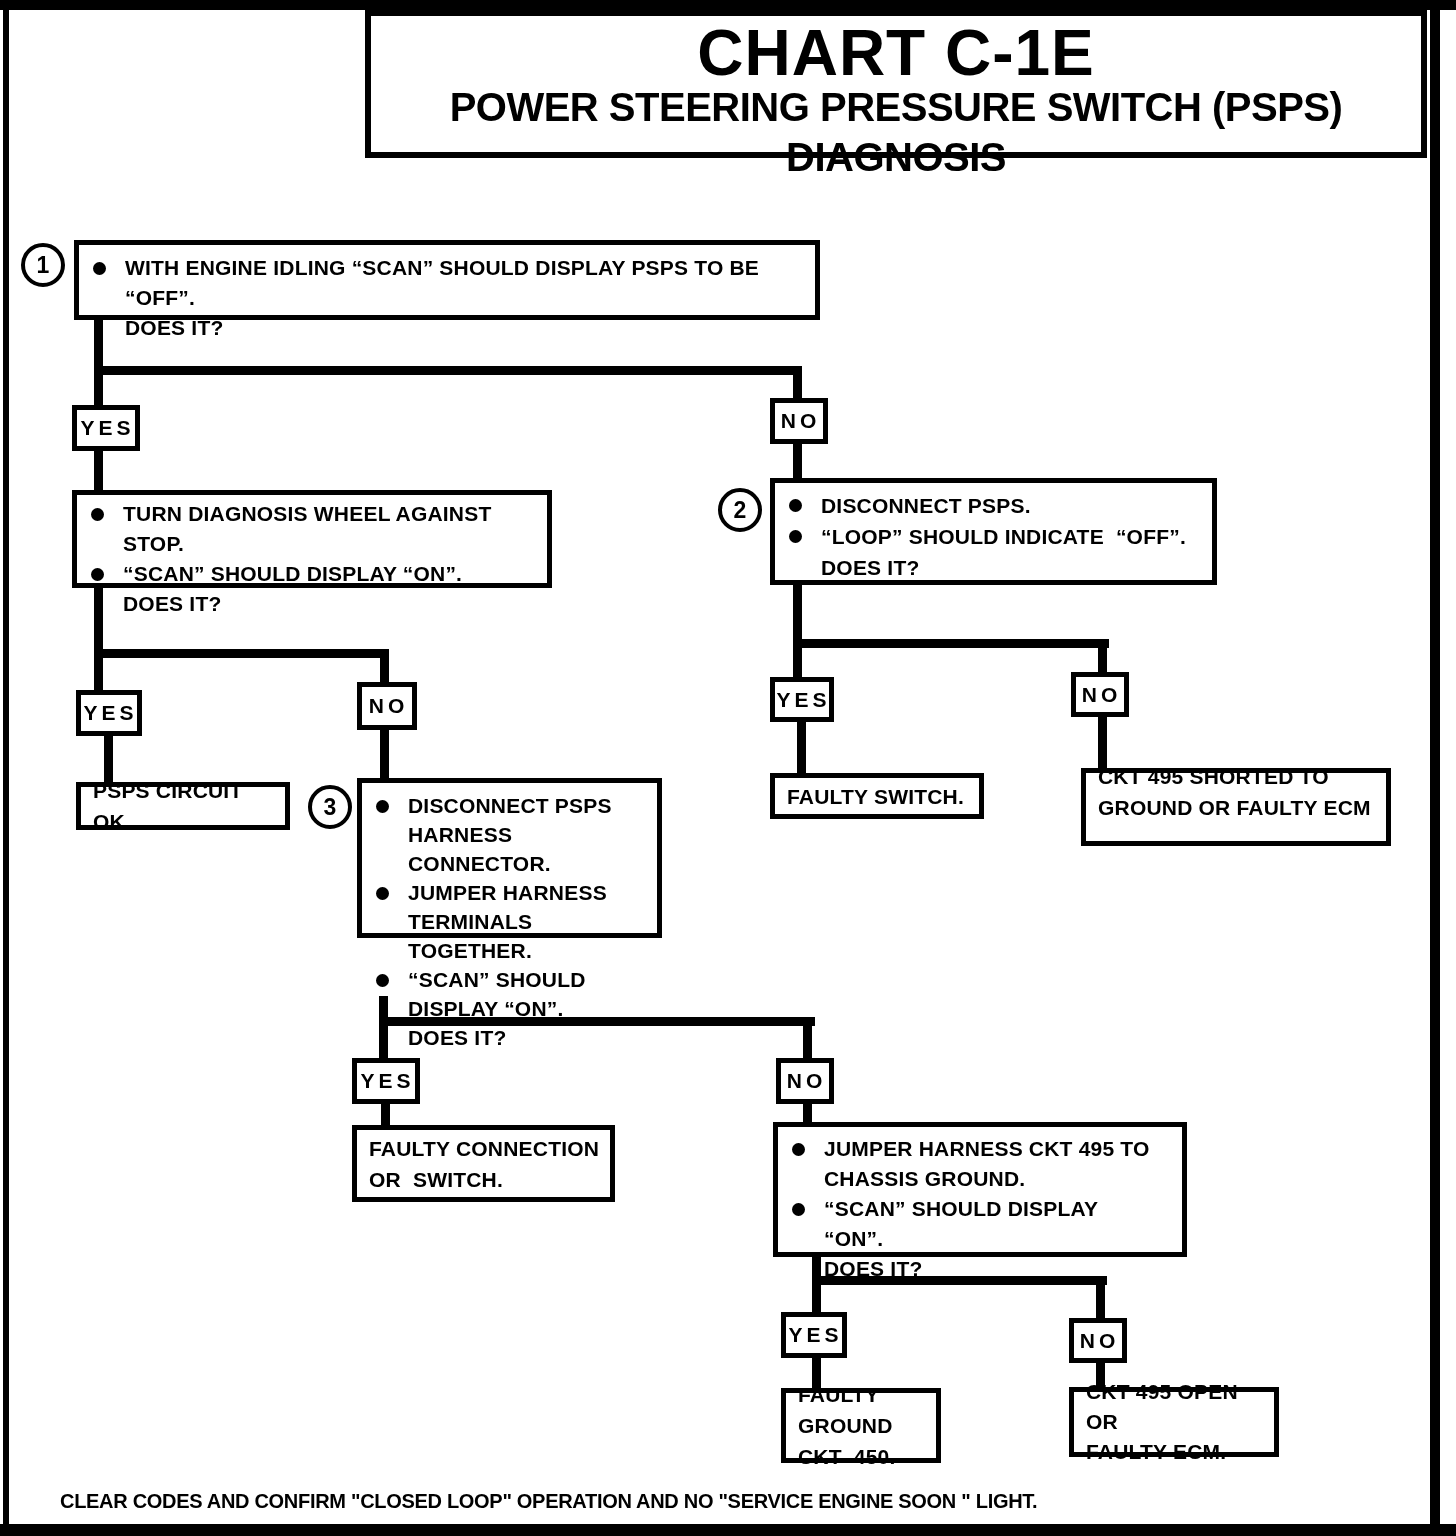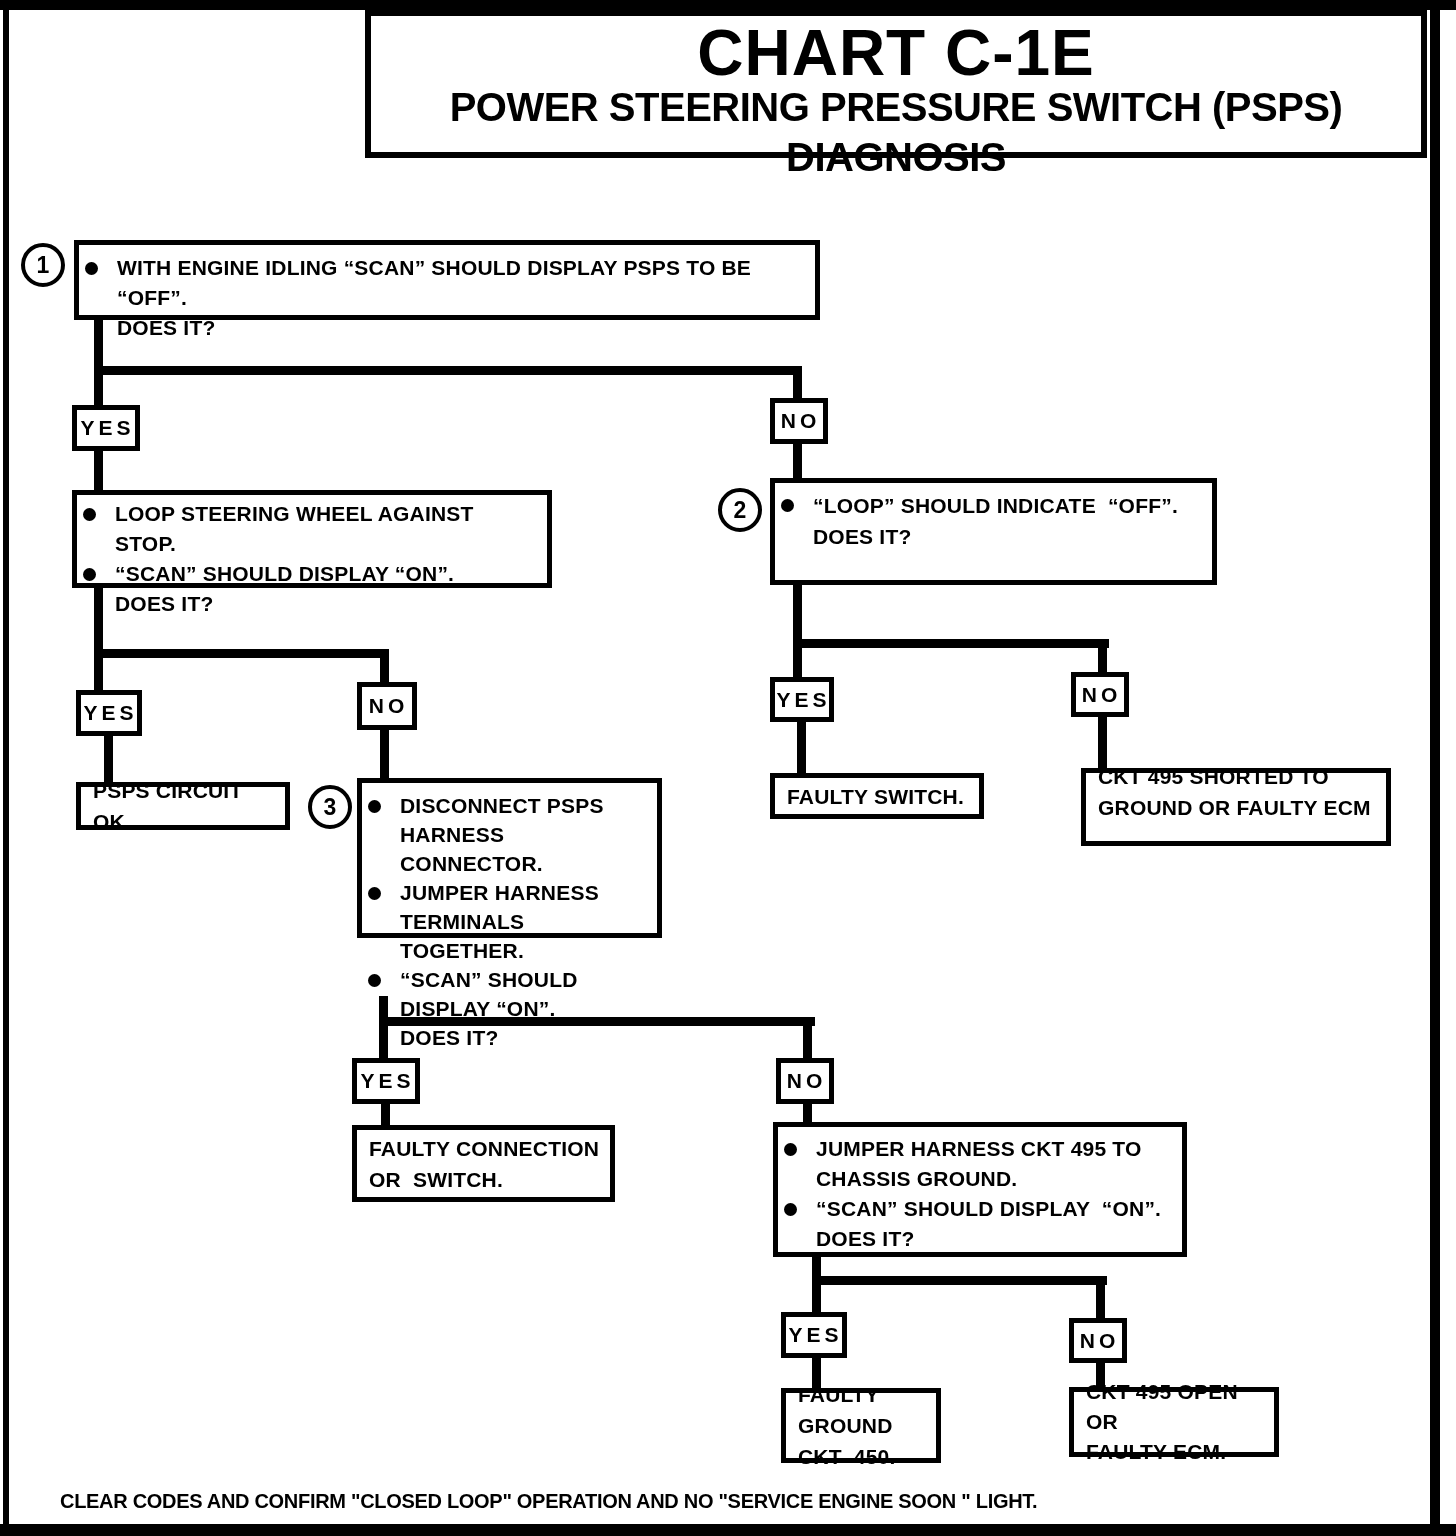--- a/index.html
+++ b/index.html
@@ -11,21 +11,21 @@
   .bar{position:absolute;background:#000;}
   .vline,.hline{position:absolute;background:#000;}
   .titlebox{
     position:absolute;left:365px;top:10px;width:1062px;height:148px;
     border:6px solid #000;background:#fff;text-align:center;box-sizing:border-box;
   }
   .title-main{font-size:64px;letter-spacing:1px;margin-top:10px;line-height:54px;}
   .title-sub{font-size:40px;letter-spacing:-0.5px;line-height:50px;margin-top:2px;}
   .qbox{
     position:absolute;border:5px solid #000;background:#fff;box-sizing:border-box;
-    padding:8px 14px 6px 6px;font-size:21px;
+    padding:8px 14px 6px 14px;font-size:21px;
   }
   .row{display:flex;align-items:flex-start;line-height:30px;}
   .row .txt{white-space:pre-wrap;letter-spacing:0.2px;}
   .bullet{
     flex:none;width:13px;height:13px;border-radius:50%;background:#000;
     margin:9px 19px 0 0;
   }
   .spacer{flex:none;width:32px;}
   .decision{
     position:absolute;border:5px solid #000;background:#fff;box-sizing:border-box;
@@ -87,36 +87,40 @@
   <div class="decision" style="left:770px;top:398px;width:58px;height:46px;">
       <span>NO</span>
     </div>
 
   <div class="vline" style="left:94px;top:451px;width:9px;height:39px;"></div>
   <div class="vline" style="left:793px;top:444px;width:9px;height:34px;"></div>
 
   <div class="qbox" style="left:72px;top:490px;width:480px;height:98px;padding-top:4px;">
     <div class="row">
         <span class="bullet"></span>
-        <span class="txt">LOOP STEERING WHEEL AGAINST STOP.</span>
+        <span class="txt">TURN DIAGNOSIS WHEEL AGAINST STOP.</span>
       </div>
     <div class="row">
         <span class="bullet"></span>
         <span class="txt">“SCAN” SHOULD DISPLAY “ON”.</span>
       </div>
     <div class="row">
         <span class="spacer"></span>
         <span class="txt">DOES IT?</span>
       </div>
   </div>
 
   <div class="circle" style="left:718px;top:488px;">
     <span>2</span>
   </div>
   <div class="qbox" style="left:770px;top:478px;width:447px;height:107px;padding-top:7px;">
+    <div class="row" style="line-height:31px;">
+        <span class="bullet"></span>
+        <span class="txt">DISCONNECT PSPS.</span>
+      </div>
     <div class="row" style="line-height:31px;">
         <span class="bullet"></span>
         <span class="txt">“LOOP” SHOULD INDICATE  “OFF”.</span>
       </div>
     <div class="row" style="line-height:31px;">
         <span class="spacer"></span>
         <span class="txt">DOES IT?</span>
       </div>
   </div>
 

